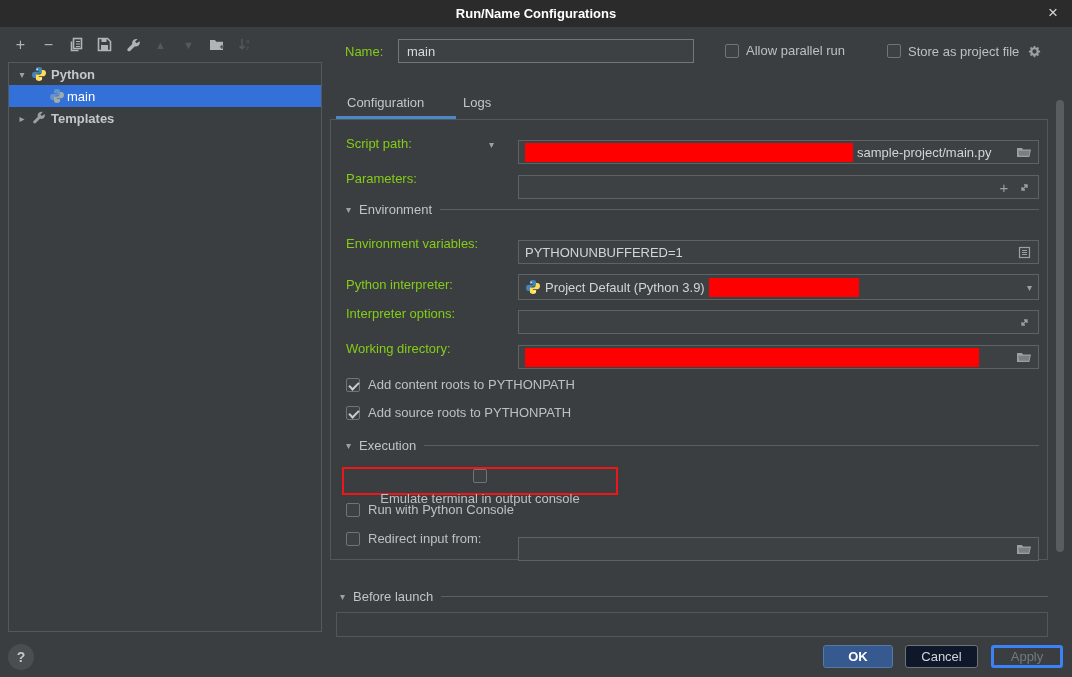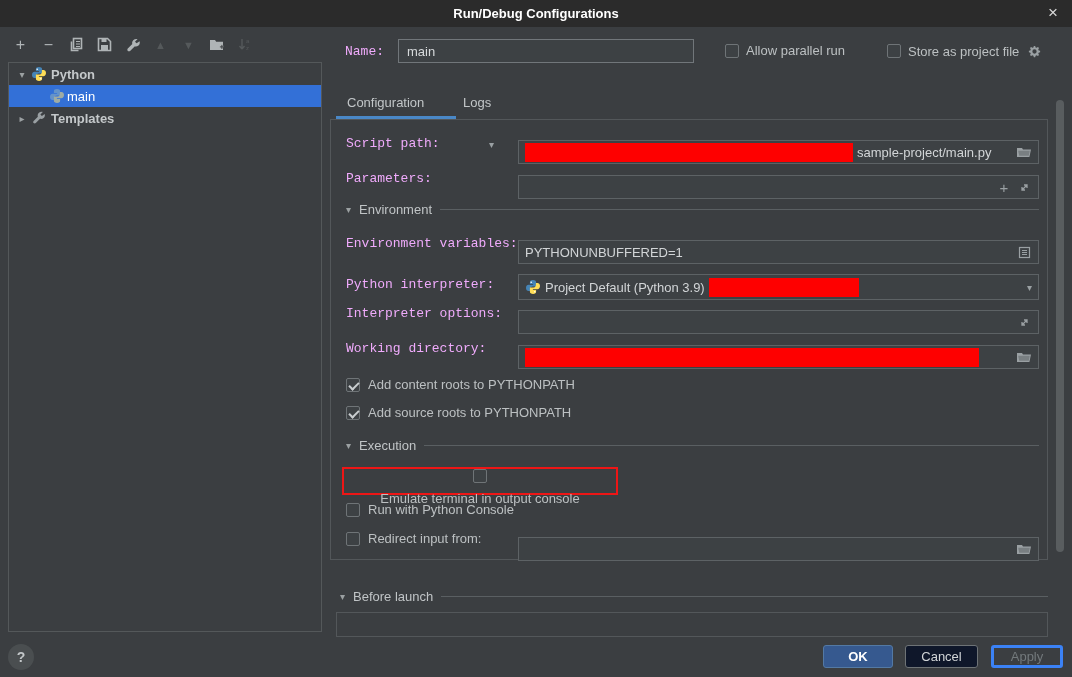--- a/index.html
+++ b/index.html
@@ -30,21 +30,21 @@
     border:1px solid #54585a; background:#3b3e41;
   }
   .trow { height:22px; display:flex; align-items:center; position:relative; }
   .trow .chev { width:14px; text-align:center; color:#9ba0a2; font-size:10px; margin-left:6px; }
   .trow .lbl-b { font-weight:bold; color:#c4c8ca; margin-left:4px; }
   .trow.sel { background:#3370d7; }
   .trow.sel .lbl { color:#ffffff; margin-left:2px; }
   .ticon { width:16px; height:16px; margin-left:2px; }
   .trow.sel .ticon { opacity:.65; margin-left:40px; }
   
-  .lab { position:absolute; color:#f0abfc;font-family:Liberation Mono, monospace; }
+  .lab { position:absolute; color:#84cc16; }
   .name-input {
     position:absolute; left:398px; top:39px; width:296px; height:24px;
     background:#3d4144; border:1px solid #71767a; color:#d6d9db;
     padding:0 8px; font-size:13px; display:flex; align-items:center;
   }
   .cb { width:14px; height:14px; border:1px solid #6f7477; border-radius:2px;
         background:#3d4144; position:relative; flex:none; }
   .cb.checked::after {
     content:""; position:absolute; left:2px; top:3px; width:8px; height:4px;
     border-left:2px solid #c9cdcf; border-bottom:2px solid #c9cdcf;
@@ -90,21 +90,21 @@
   .btn-cancel { left:905px; width:73px; background:#0f172a; border:1px solid #6e7376; color:#d2d5d7; }
   .btn-apply { left:991px; width:72px; background:transparent; border:3px solid #3b82f6; color:#73797c; }
   .help { position:absolute; left:8px; top:644px; width:26px; height:26px; border-radius:50%;
           background:#4a4e50; color:#c3c7c9; display:flex; align-items:center; justify-content:center;
           font-size:14px; font-weight:bold; }
 </style>
 </head>
 <body>
 
 <div class="titlebar">
-  <span class="title">Run/Debug Configurations</span>
+  <span class="title">Run/Name Configurations</span>
 </div>
 <div class="close-btn">×</div>
 
 <div class="tb">
   <div class="ico">+</div>
   <div class="ico">−</div>
   <div class="ico">
     <svg width="15" height="15" viewBox="0 0 15 15">
         <rect x="4.5" y="1.5" width="8" height="10" fill="none" stroke="#afb4b6" stroke-width="1.6"></rect>
         <path d="M2.5 4.5v9h7" fill="none" stroke="#afb4b6" stroke-width="1.6"></path>

